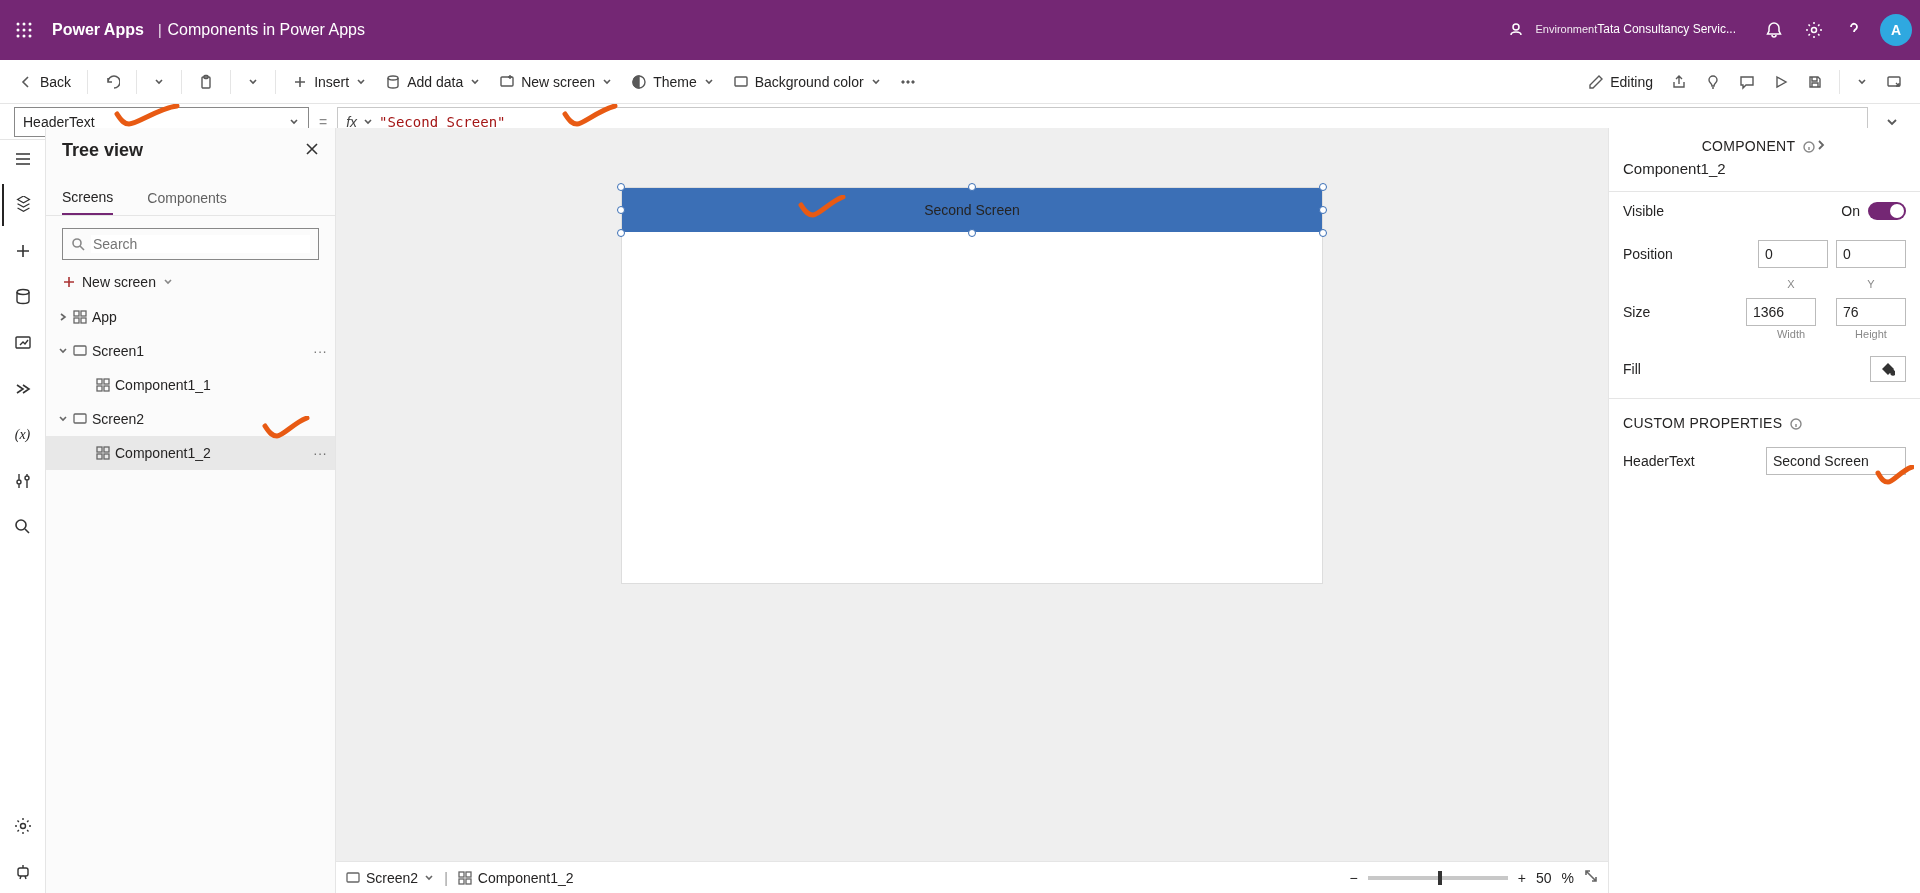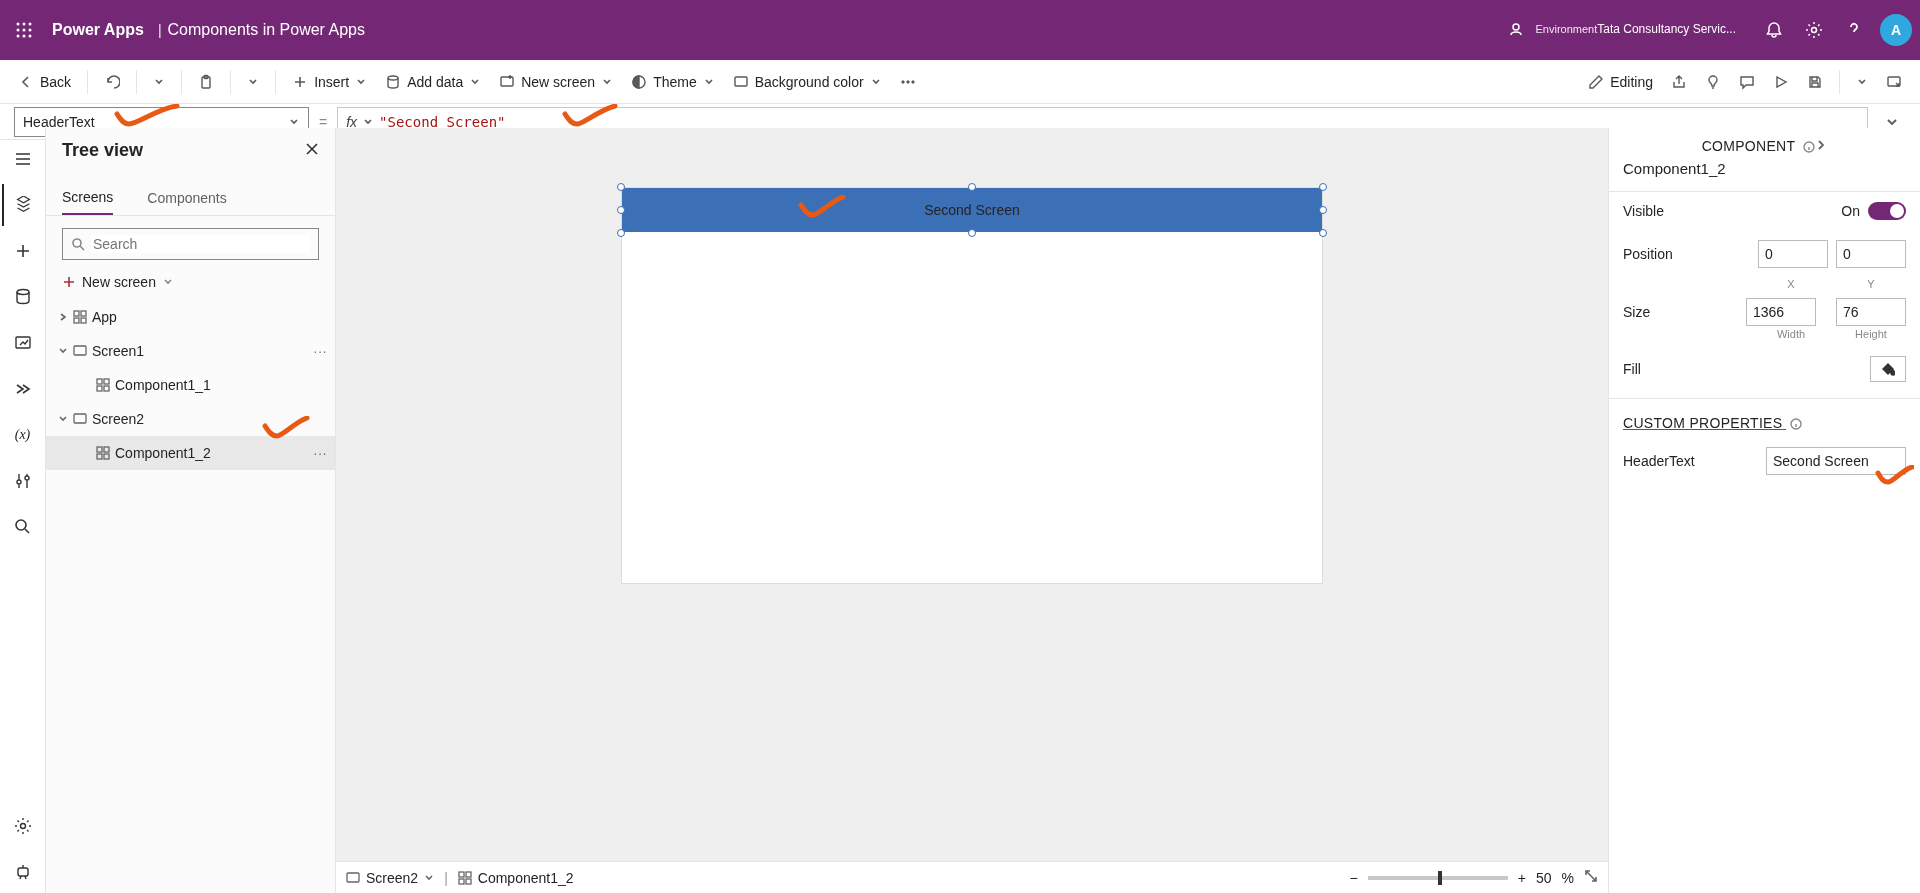--- a/index.html
+++ b/index.html
@@ -96,21 +96,21 @@
 .pp-tab.active{color:var(--text);border-bottom:2px solid var(--purple);font-weight:600;}
 .proprow{display:flex;align-items:center;justify-content:space-between;padding:10px 14px;}
 .proprow.small{padding-top:2px;padding-bottom:2px;}
 .pinput{width:70px;height:28px;border:1px solid #bbb;padding:0 6px;}
 .pinput.w{width:140px;}
 .sublabel{font-size:11px;color:#888;text-align:center;width:70px;}
 .subrow{display:flex;gap:10px;justify-content:flex-end;padding:0 14px 6px;}
 .toggle{width:38px;height:18px;background:var(--toggle);border-radius:10px;position:relative;}
 .toggle::after{content:"";width:14px;height:14px;background:#fff;border-radius:50%;position:absolute;right:2px;top:2px;}
 .fillbtn{width:36px;height:26px;border:1px solid #bbb;display:flex;align-items:center;justify-content:center;}
-.sectitle{padding:16px 14px 6px;font-size:12px;color:#555;letter-spacing:.3px;text-decoration:underline;}
+.sectitle{padding:16px 14px 6px;font-size:12px;color:#555;letter-spacing:.3px;}
 
 
 .chk{position:absolute;pointer-events:none;}
 .chk svg{stroke:var(--orange);stroke-width:5;fill:none;stroke-linecap:round;stroke-linejoin:round;}
 </style>
 </head>
 <body>
 
 <div class="ribbon">
   <button class="waffle">

